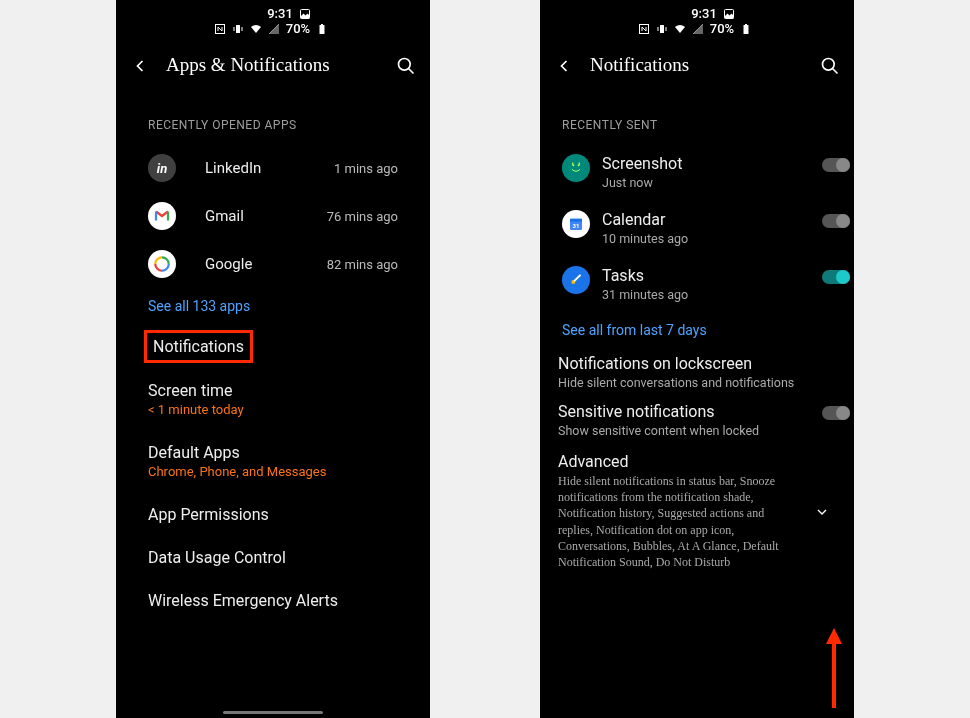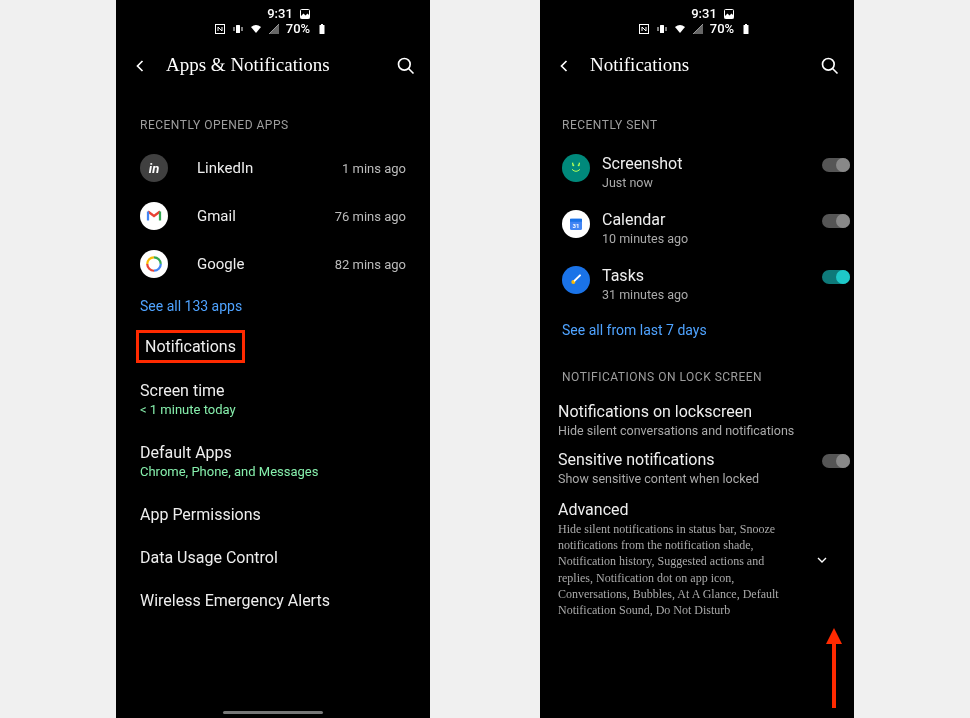--- a/index.html
+++ b/index.html
@@ -46,21 +46,21 @@
   .header .title {
     font-size: 19px;
     font-weight: 400;
     color: #fff;
     flex: 1;
   }
   .icon-btn { width:24px; height:24px; display:flex; align-items:center; justify-content:center; }
   .content {
     flex: 1;
     overflow: hidden;
-    padding: 0 20px;
+    padding: 0 28px;
   }
   .section-label {
     color: #9e9e9e;
     font-size: 12px;
     letter-spacing: 0.5px;
     margin: 28px 4px 12px 4px;
   }
   .app-row {
     display: flex;
     align-items: center;
@@ -97,21 +97,21 @@
   .menu-item {
     padding: 12px 4px;
     display:block;
   }
   .menu-item .mtitle {
     font-size: 16px;
     color: #eee;
   }
   .menu-item .msub {
     font-size: 13px;
-    color: #86efac;
+    color: #f97316;
     margin-top: 2px;
     line-height: 1.3;
   }
   .highlight-box {
     border: 3px solid #ff2a00;
     display: inline-block;
     padding: 4px 6px;
   }
   
   .row2 {
@@ -376,21 +376,20 @@
       </div>
       <div class="txt">
         <div class="t1">Tasks</div>
         <div class="t2">31 minutes ago</div>
       </div>
       <div class="toggle on"></div>
     </div>
 
     <a class="link">See all from last 7 days</a>
 
-    <div class="section-label" style="margin-top:22px;">NOTIFICATIONS ON LOCK SCREEN</div>
 
     <div class="row2" style="padding:6px 0;">
       <div class="txt">
         <div class="t1">Notifications on lockscreen</div>
         <div class="t2">Hide silent conversations and notifications</div>
       </div>
     </div>
 
     <div class="row2" style="padding:6px 0;">
       <div class="txt">

